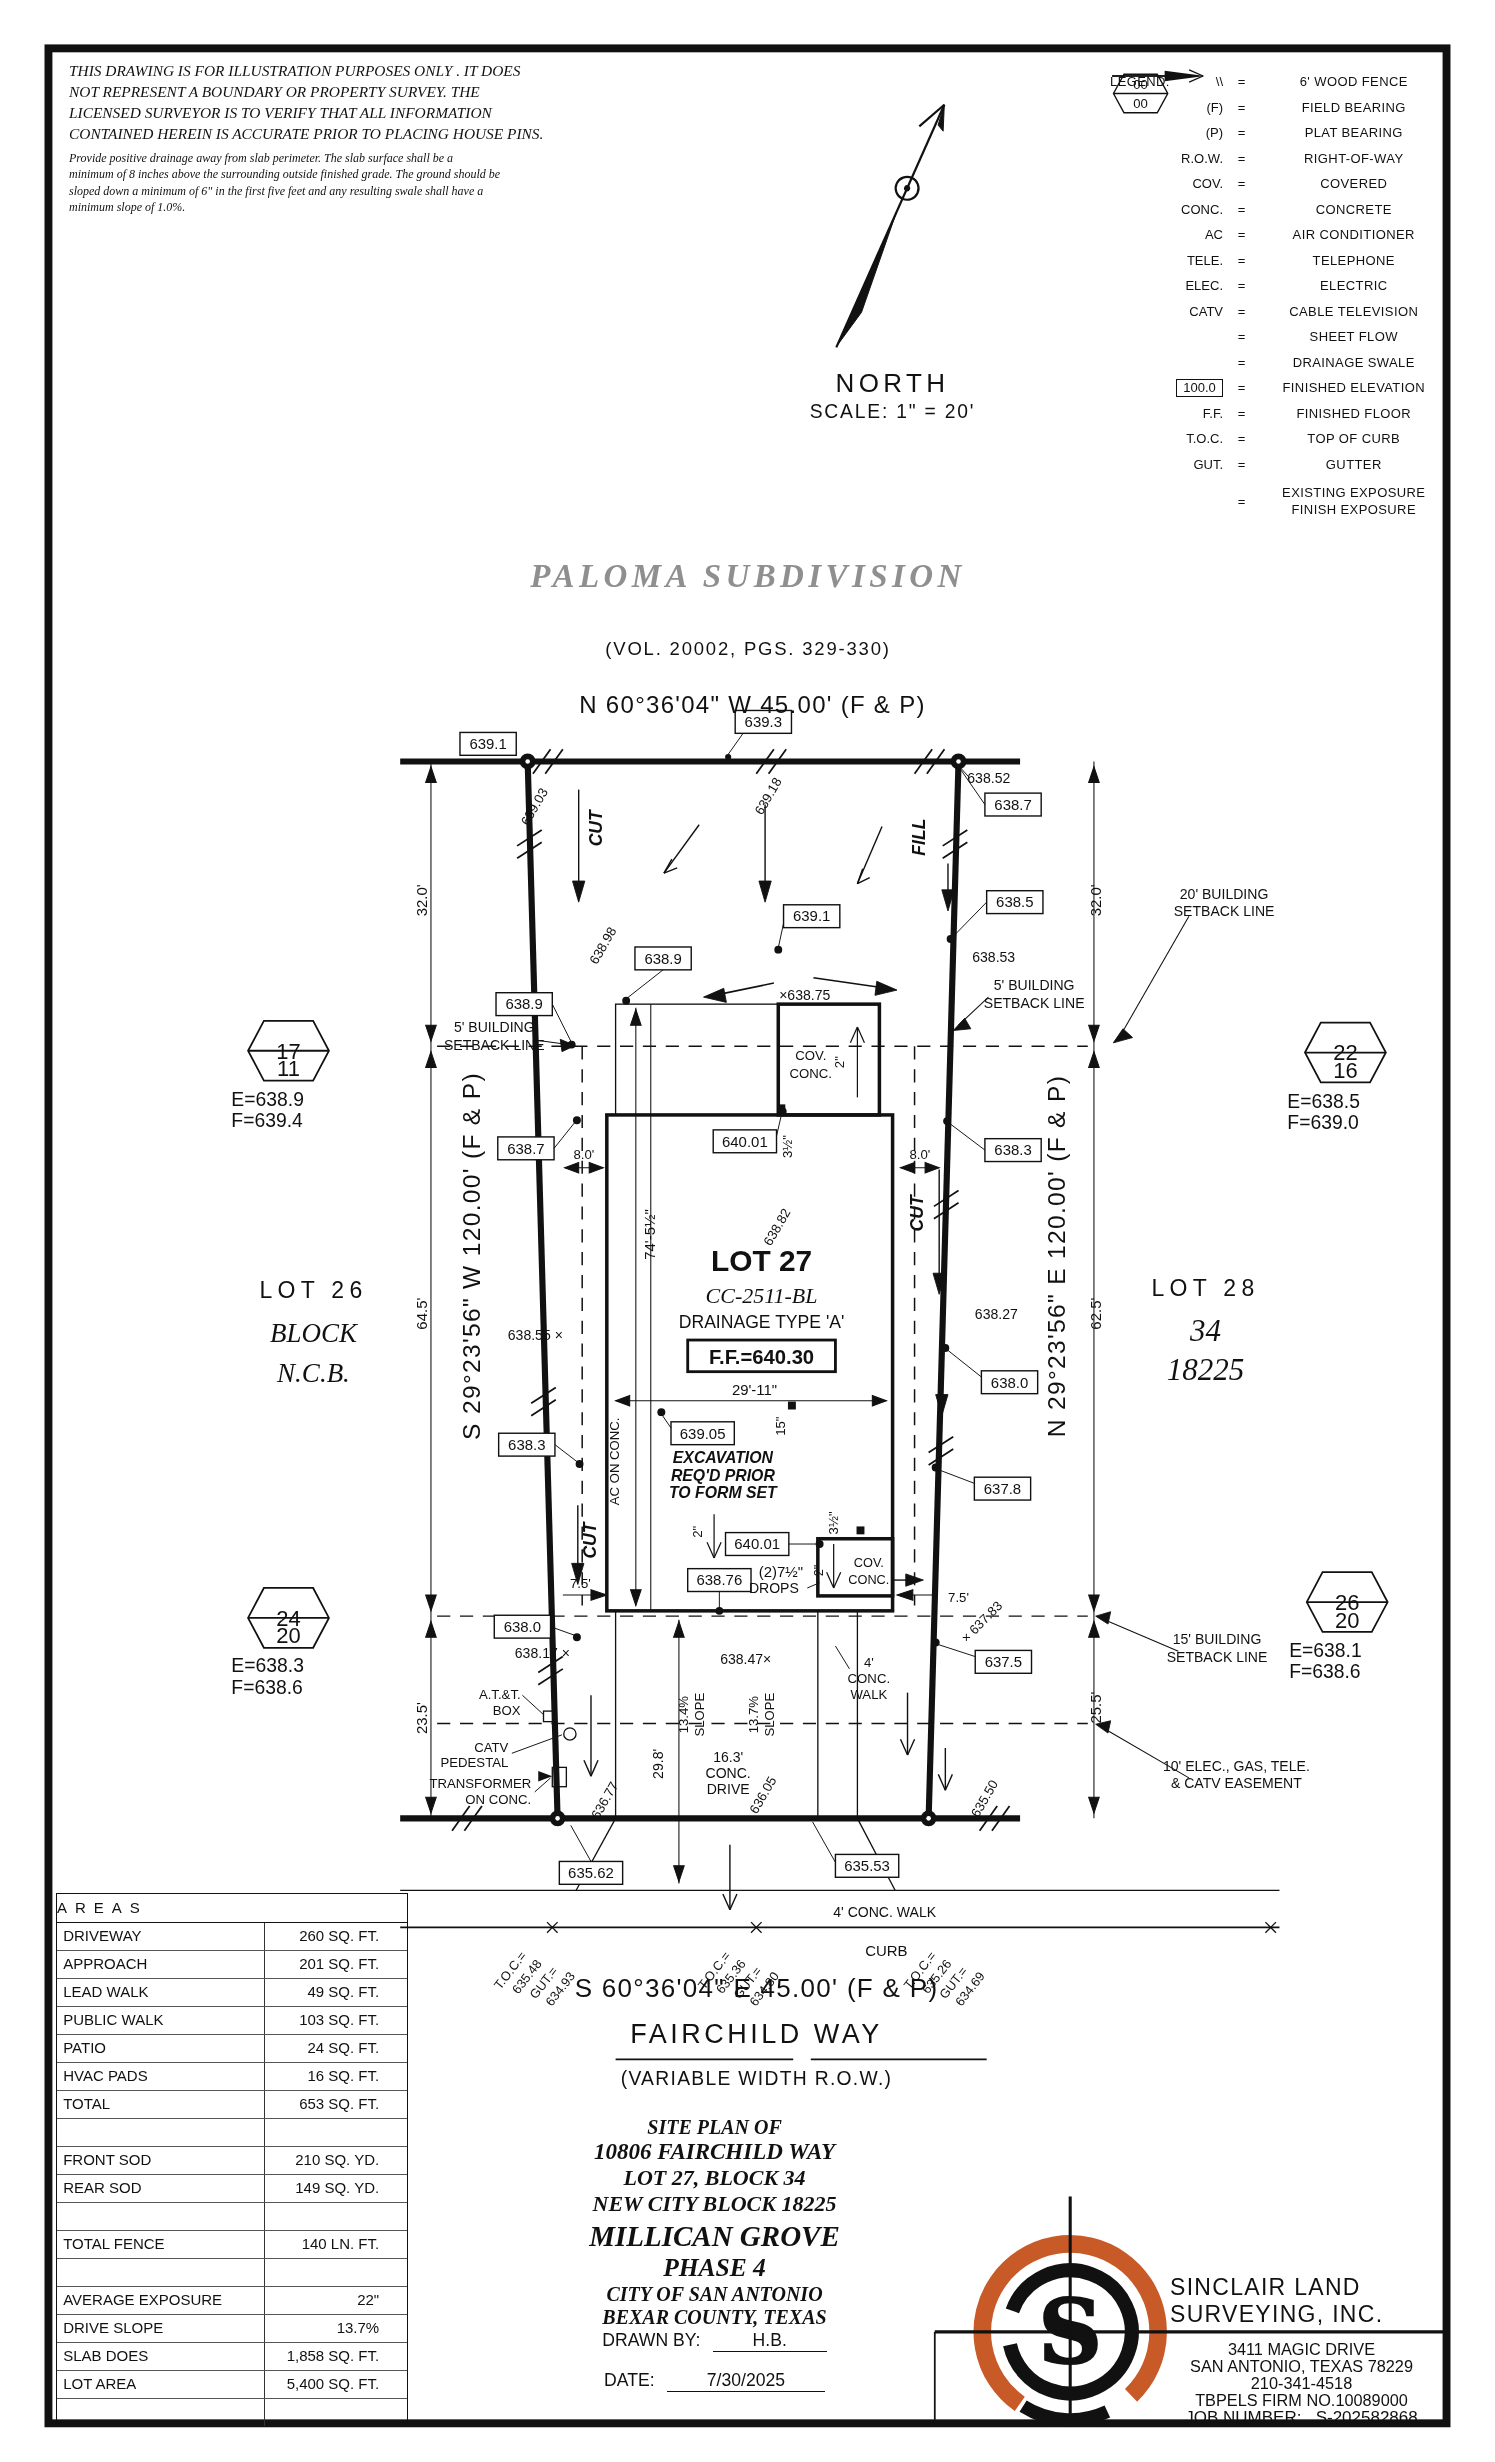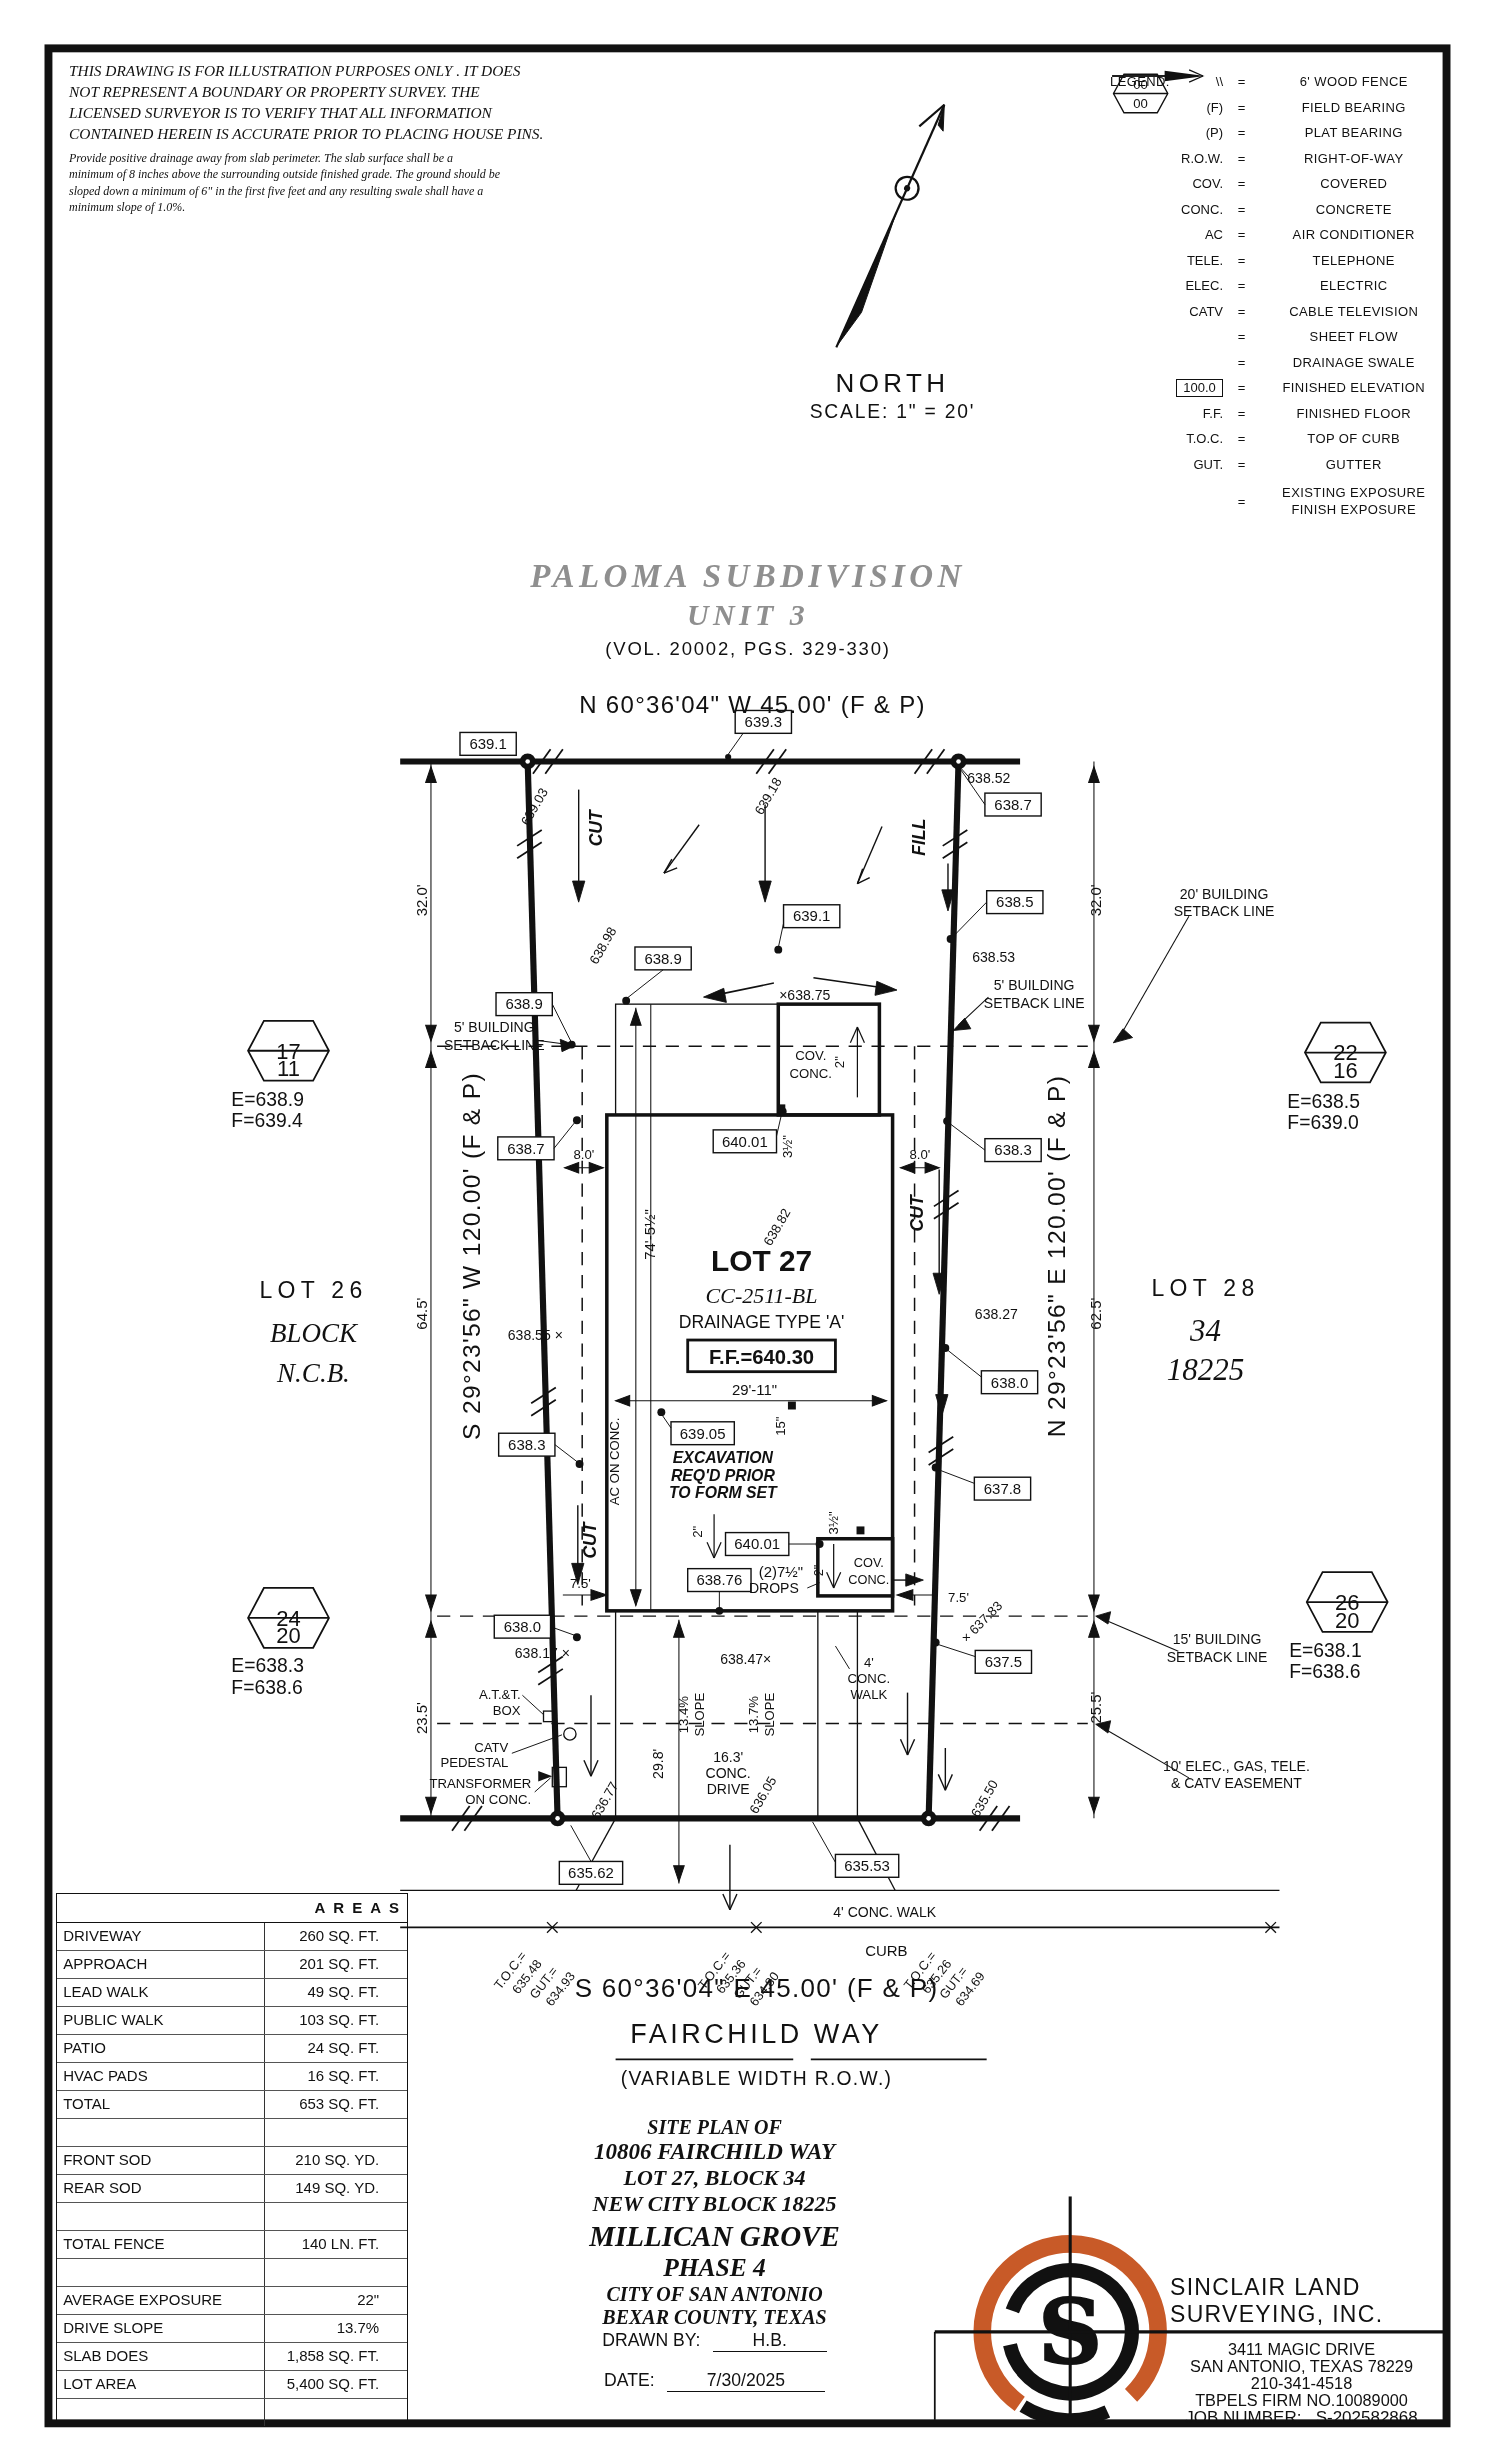--- a/index.html
+++ b/index.html
@@ -19,21 +19,21 @@
   .leq{width:30px;text-align:center}
   .llab{flex:1;text-align:center;white-space:nowrap;letter-spacing:0.4px}
   .lbox{border:1.4px solid #111;padding:0 6.2px 0.9px 6.2px}
   .cadc{letter-spacing:0.4px}
   .northlab{font-size:26px;letter-spacing:4.4px;text-align:center}
   .scalelab{font-size:19.3px;letter-spacing:1.8px;text-align:center}
   .paloma{color:#8f8f8f;font-family:"Liberation Serif",serif;font-style:italic;font-weight:bold;text-align:center}
   .brg{letter-spacing:1.3px;text-align:center;white-space:nowrap}
   .rot90{transform:rotate(-90deg)}
   .tbl{left:56px;top:1893px;width:350px;border:1.8px solid #111;font-size:15px}
-  .tbl .hdr{height:28px;line-height:28px;text-align:right;font-weight:bold;letter-spacing:8px;border-bottom:1.3px solid #111}
+  .tbl .hdr{height:28px;line-height:28px;text-align:left;font-weight:normal;letter-spacing:8px;border-bottom:1.3px solid #111}
   .trow{display:flex;height:27px;line-height:26px;border-bottom:0.9px solid #555}
   .trow:last-child{border-bottom:none}
   .tl{width:201px;padding-left:6.2px;border-right:1.3px solid #333;white-space:nowrap}
   .tv{width:114px;text-align:right;padding-right:4.4px;white-space:nowrap}
   .te{flex:1}
   .titleblk{left:497px;top:2116px;width:435px;text-align:center;font-family:"Liberation Serif",serif;font-style:italic;font-weight:bold}
   .tb1{font-size:20px}.tb2{font-size:23px}.tb3{font-size:22px}.tb5{font-size:29px;margin-top:2.6px}.tb6{font-size:25.5px}.tb7{font-size:20px}
   .drow{display:flex;justify-content:center;gap:12.3px;font-family:"Liberation Sans",sans-serif;font-style:normal;font-weight:normal;font-size:17.6px;margin-top:1px}
   .uval{border-bottom:1.8px solid #111;min-width:114px;text-align:center;font-weight:normal}
   .sname{left:1170px;top:2274px;width:290px;text-align:left;font-size:23px;letter-spacing:1.3px;line-height:27px;white-space:nowrap}
@@ -591,21 +591,20 @@
       <div>EXISTING EXPOSURE</div>
       <div>FINISH EXPOSURE</div>
     </span>
   </div>
 </div>
 
 <div class="abs northlab" style="left:774px;top:368px;width:237px">NORTH</div>
 <div class="abs scalelab" style="left:756px;top:401px;width:273px">SCALE: 1" = 20'</div>
 
 <div class="abs paloma" style="left:449px;top:558px;width:598px;font-size:33px;letter-spacing:4.4px">PALOMA SUBDIVISION</div>
-<div class="abs paloma" style="left:449px;top:598px;width:598px;font-size:30px;letter-spacing:4.4px">UNIT 3</div>
 <div class="abs cadc" style="left:449px;top:638px;width:598px;font-size:18.5px;text-align:center;letter-spacing:1.8px">(VOL. 20002, PGS. 329-330)</div>
 
 <div class="abs brg" style="left:449px;top:691px;width:607px;font-size:24px">N 60°36'04" W 45.00' (F &amp; P)</div>
 <div class="abs brg rot90" style="left:226px;top:1242px;width:492px;height:28px;font-size:24.6px">S 29°23'56" W 120.00' (F &amp; P)</div>
 <div class="abs brg rot90" style="left:811px;top:1242px;width:492px;height:28px;font-size:24.6px">N 29°23'56" E 120.00' (F &amp; P)</div>
 
 <div class="abs" style="left:230px;top:1277px;width:167px;text-align:center">
   <div style="font-size:23px;letter-spacing:5.3px">LOT 26</div>
   <div class="ser it" style="font-size:27px;margin-top:14px">BLOCK</div>
   <div class="ser it" style="font-size:27px;margin-top:8.8px">N.C.B.</div>

